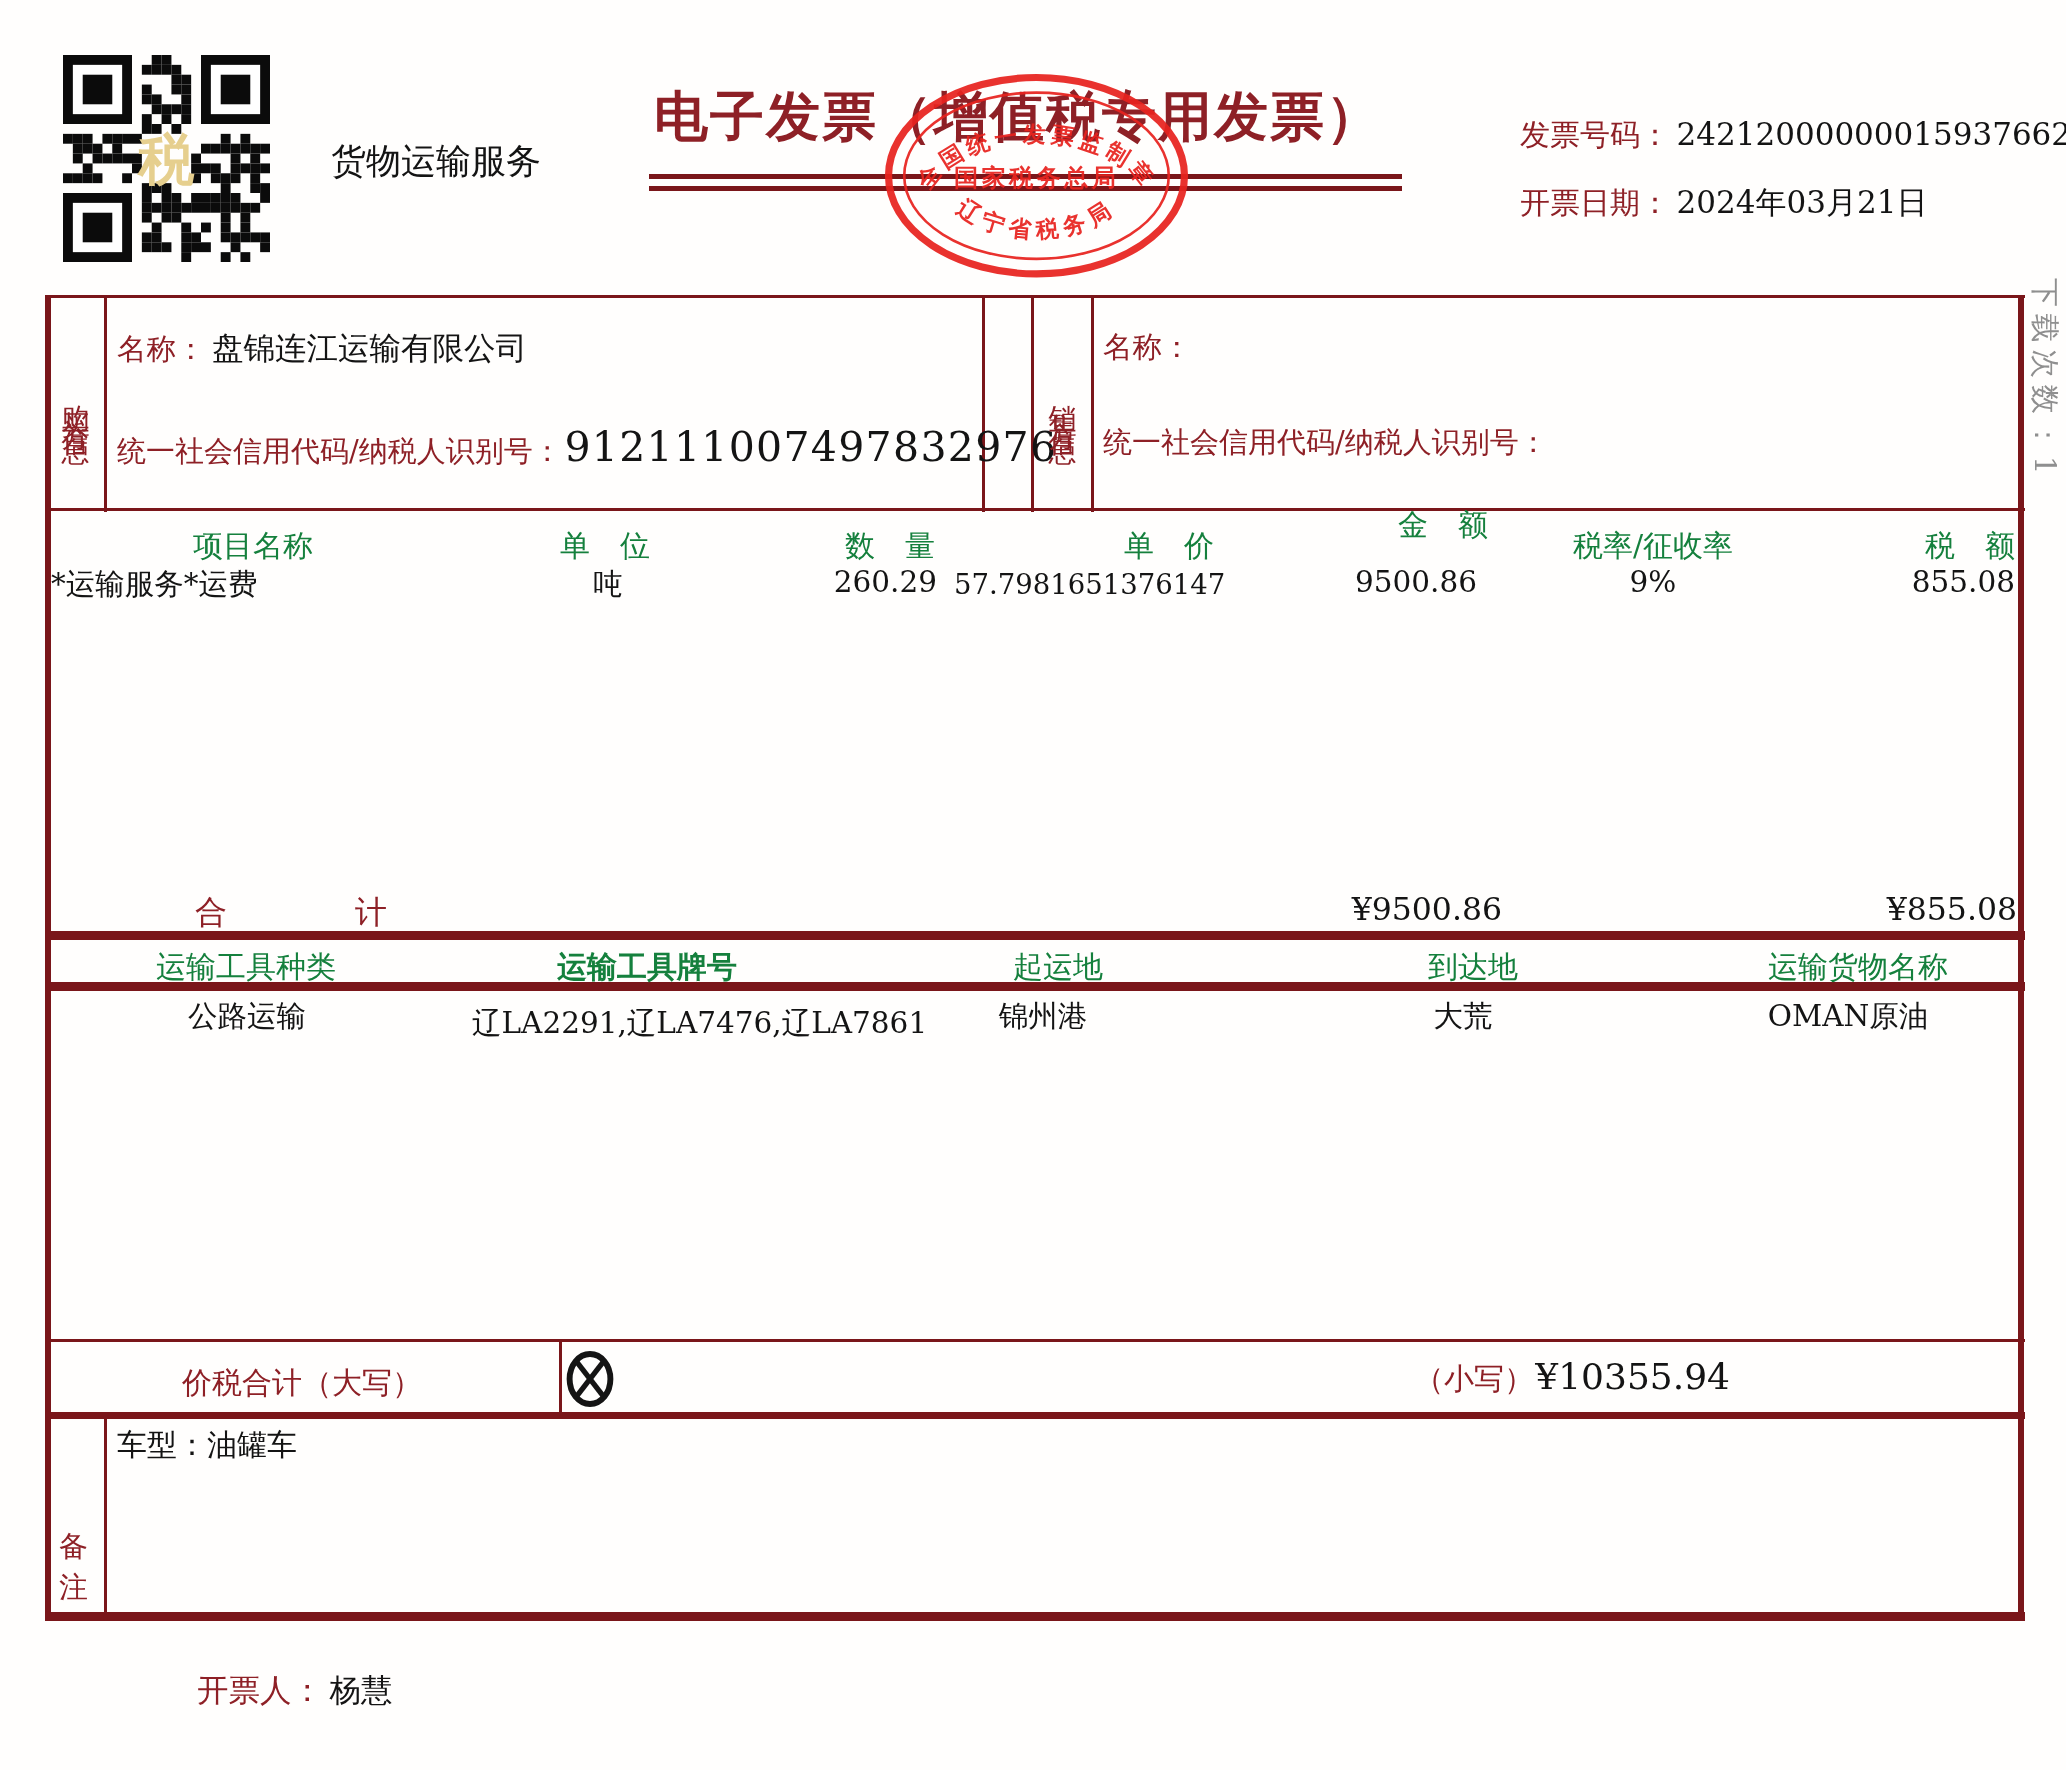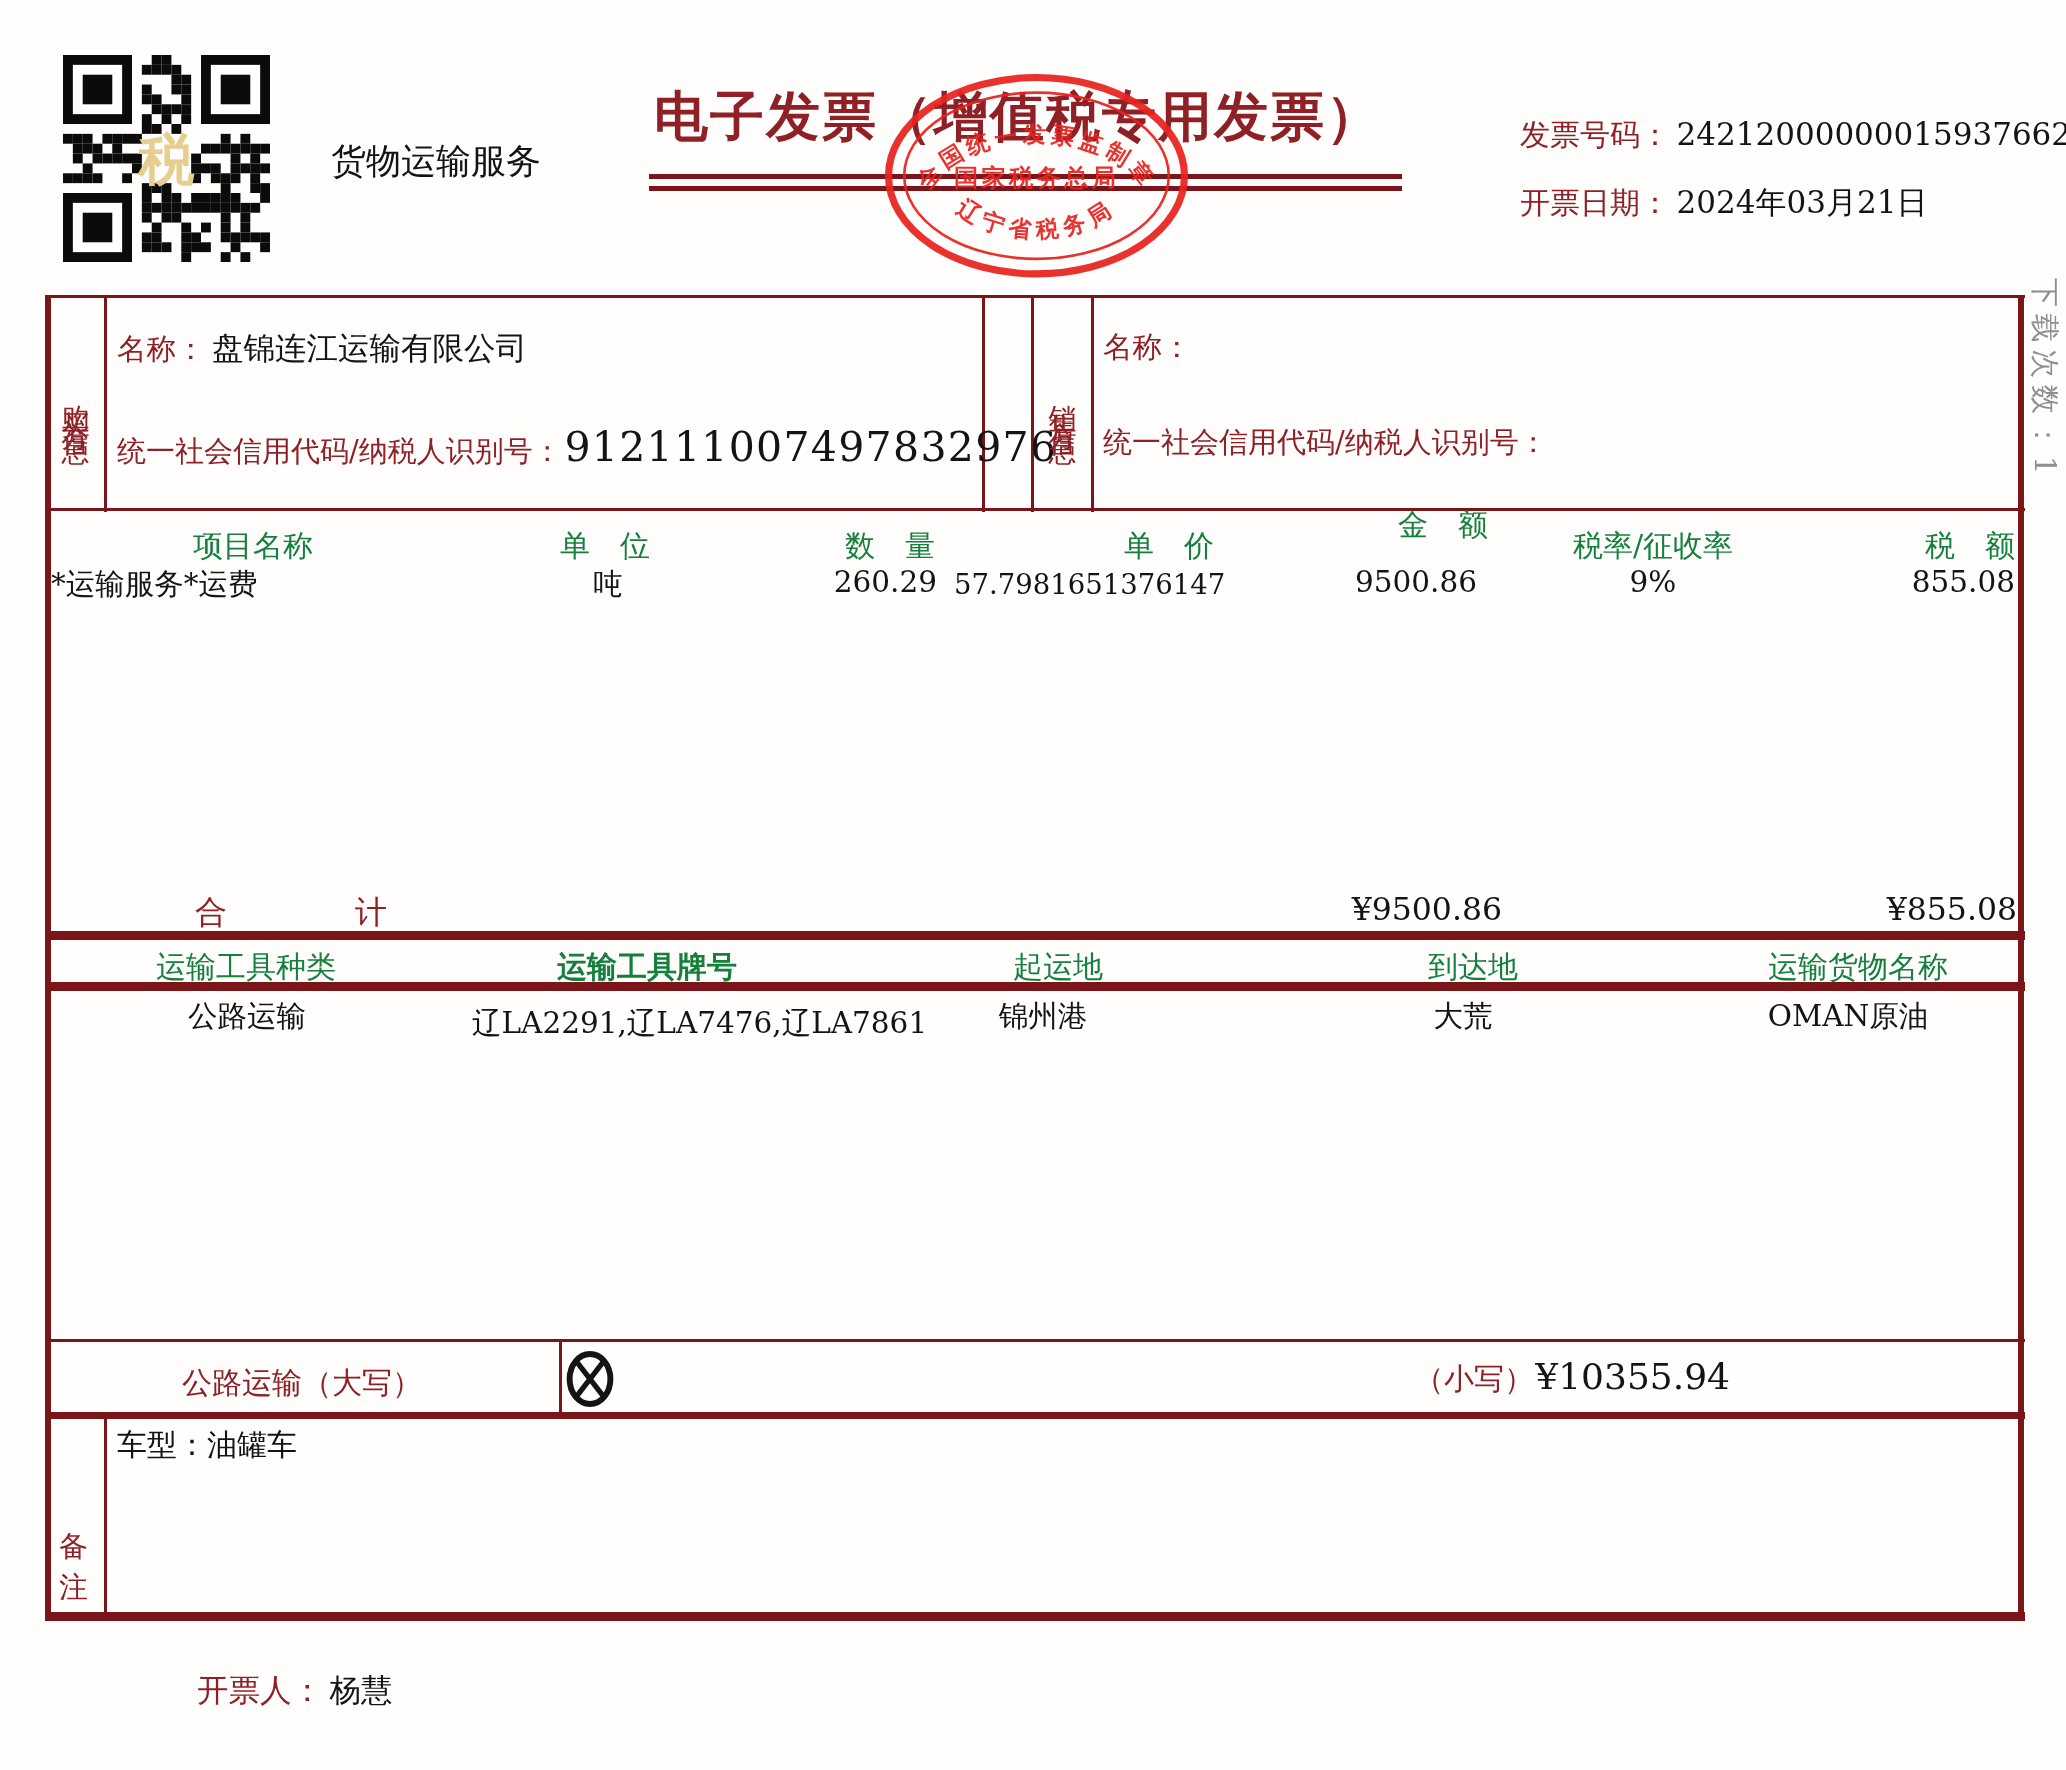--- a/index.html
+++ b/index.html
@@ -277,21 +277,21 @@
   <div class="abs hdr-cell ctr" style="left:1058px;top:947px;">起运地</div>
   <div class="abs hdr-cell ctr" style="left:1473px;top:947px;">到达地</div>
   <div class="abs hdr-cell ctr" style="left:1858px;top:947px;">运输货物名称</div>
 
   <div class="abs row-cell ctr" style="left:247px;top:997px;">公路运输</div>
   <div class="abs row-cell ctr" id="plate-no" style="left:646px;top:997px;">辽LA2291,辽LA7476,辽LA7861</div>
   <div class="abs row-cell ctr" style="left:1043px;top:997px;">锦州港</div>
   <div class="abs row-cell ctr" style="left:1463px;top:997px;">大荒</div>
   <div class="abs row-cell ctr" style="left:1848px;top:997px;">OMAN原油</div>
 
-  <div class="abs lbl ctr" style="left:302px;top:1363px;font-size:30px;">公路运输（大写）</div>
+  <div class="abs lbl ctr" style="left:302px;top:1363px;font-size:30px;">价税合计（大写）</div>
 
   <svg class="abs" style="left:565px;top:1350px;" width="50" height="58" viewBox="0 0 76 88">
     <ellipse cx="38" cy="44" rx="31" ry="38" fill="none" stroke="#141414" stroke-width="9"></ellipse>
     <line x1="17" y1="17" x2="59" y2="71" stroke="#141414" stroke-width="8"></line>
     <line x1="59" y1="17" x2="17" y2="71" stroke="#141414" stroke-width="8"></line>
   </svg>
 
 
   <div class="abs baseline" style="left:1414px;top:1356px;gap:1.3px;">
     <span class="lbl" style="font-size:30px;">（小写）</span>

